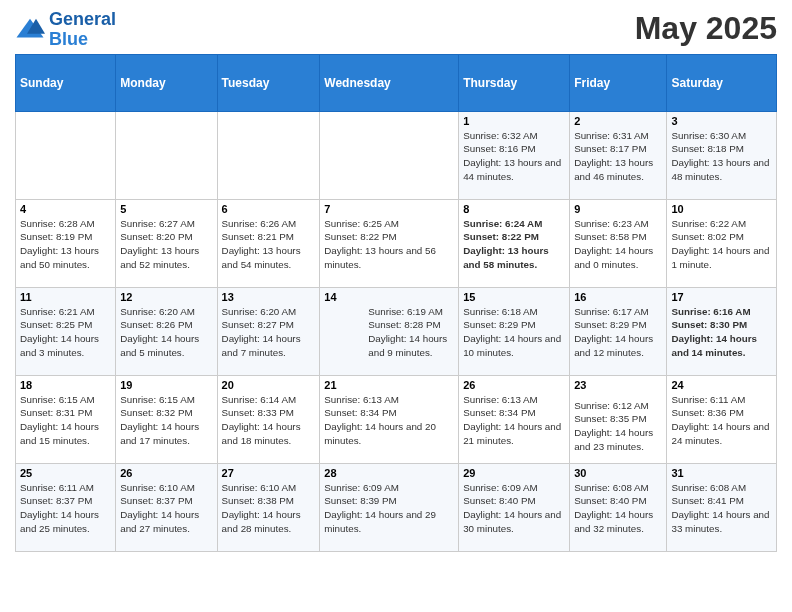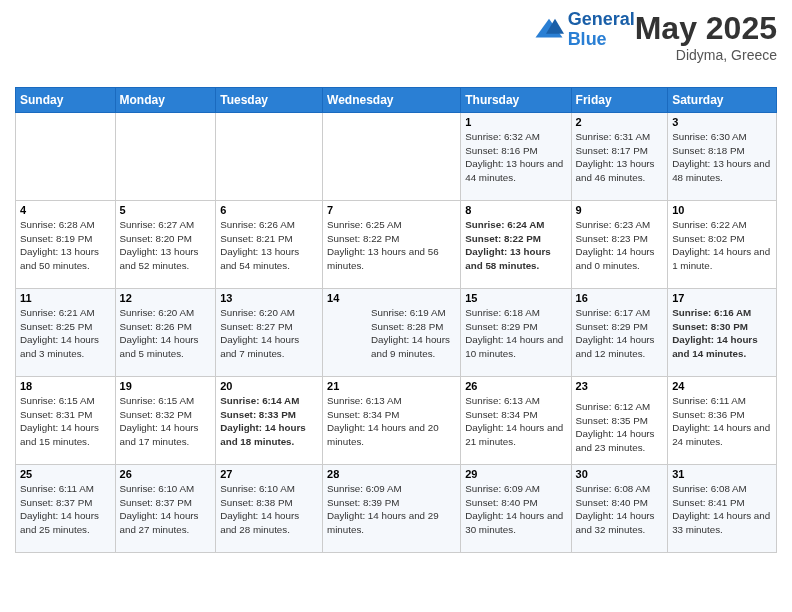--- a/index.html
+++ b/index.html
@@ -9,23 +9,23 @@
       width: 792px;
       height: 612px;
       overflow: hidden;
     }
     .container {
       width: 792px;
       padding: 10px 15px;
     }
     .header {
       display: flex;
-      justify-content: flex-end;
+      justify-content: space-between;
       align-items: flex-start;
-      margin-bottom: 24px;
+      margin-bottom: 4px;
     }
     .logo {
       display: flex;
       align-items: center;
       gap: 4px;
     }
     .logo-text {
       font-size: 18px;
       font-weight: bold;
       color: #333;
@@ -51,21 +51,21 @@
       color: #555;
     }
     table {
       width: 100%;
       border-collapse: collapse;
       font-size: 10.5px;
     }
     thead tr th {
       background-color: #2a7fd4;
       color: #fff;
-      padding: 5px 4px;
+      padding: 21px 4px;
       text-align: left;
       font-size: 12px;
       font-weight: bold;
       border: 1px solid #1a6abf;
     }
     tbody tr td {
       border: 1px solid #ccc;
       padding: 3px 4px;
       vertical-align: top;
       min-height: 80px;
@@ -103,21 +103,20 @@
         <polygon points="20,5 38,30 2,30" fill="#2a7fd4"></polygon>
         <polygon points="28,5 40,25 16,25" fill="#1a5fa8"></polygon>
       </svg>
       <div class="logo-text">
         <div><span>General</span></div>
         <div><span style="color:#2a7fd4">Blue</span></div>
       </div>
     </div>
     <div class="title-block">
       <div class="main-title">May 2025</div>
-      <div class="subtitle">Didyma, Greece</div>
     </div>
   </div>
 
   <table>
     <thead>
       <tr>
 
       <th>Sunday</th>
           <th>Monday</th>
           <th>Tuesday</th>
@@ -179,21 +178,21 @@
           </td>
           <td>
             <span class="day-number">8</span>
             <div class="day-info" style="white-space: pre-line; font-weight: bold;">Sunrise: 6:24 AM
 Sunset: 8:22 PM
 Daylight: 13 hours and 58 minutes.</div>
           </td>
           <td>
             <span class="day-number">9</span>
             <div class="day-info" style="white-space: pre-line;">Sunrise: 6:23 AM
-Sunset: 8:23 PM
+Sunset: 8:58 PM
 Daylight: 14 hours and 0 minutes.</div>
           </td>
           <td>
             <span class="day-number">10</span>
             <div class="day-info" style="white-space: pre-line;">Sunrise: 6:22 AM
 Sunset: 8:02 PM
 Daylight: 14 hours and 1 minute.</div>
           </td>
         </tr>
         <tr>
@@ -248,21 +247,21 @@
 Daylight: 14 hours and 15 minutes.</div>
           </td>
           <td>
             <span class="day-number">19</span>
             <div class="day-info" style="white-space: pre-line;">Sunrise: 6:15 AM
 Sunset: 8:32 PM
 Daylight: 14 hours and 17 minutes.</div>
           </td>
           <td>
             <span class="day-number">20</span>
-            <div class="day-info" style="white-space: pre-line; font-weight: bold;">Sunrise: 6:14 AM
+            <div class="day-info" style="white-space: pre-line;">Sunrise: 6:14 AM
 Sunset: 8:33 PM
 Daylight: 14 hours and 18 minutes.</div>
           </td>
           <td>
             <span class="day-number">21</span>
             <div class="day-info" style="white-space: pre-line;">Sunrise: 6:13 AM
 Sunset: 8:34 PM
 Daylight: 14 hours and 20 minutes.</div>
           </td>
           <td>

